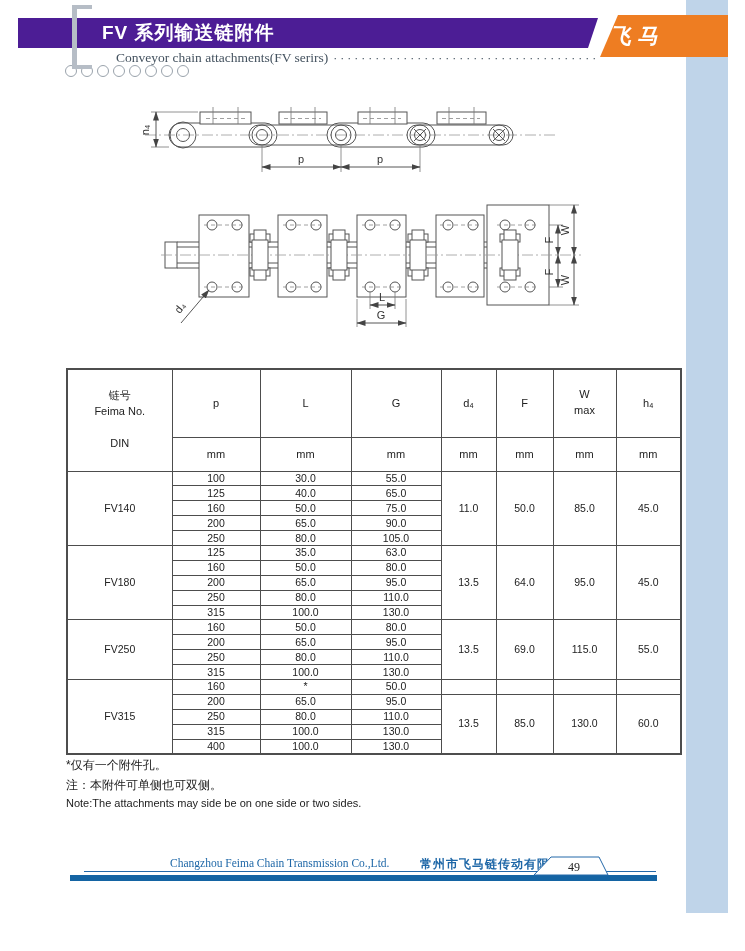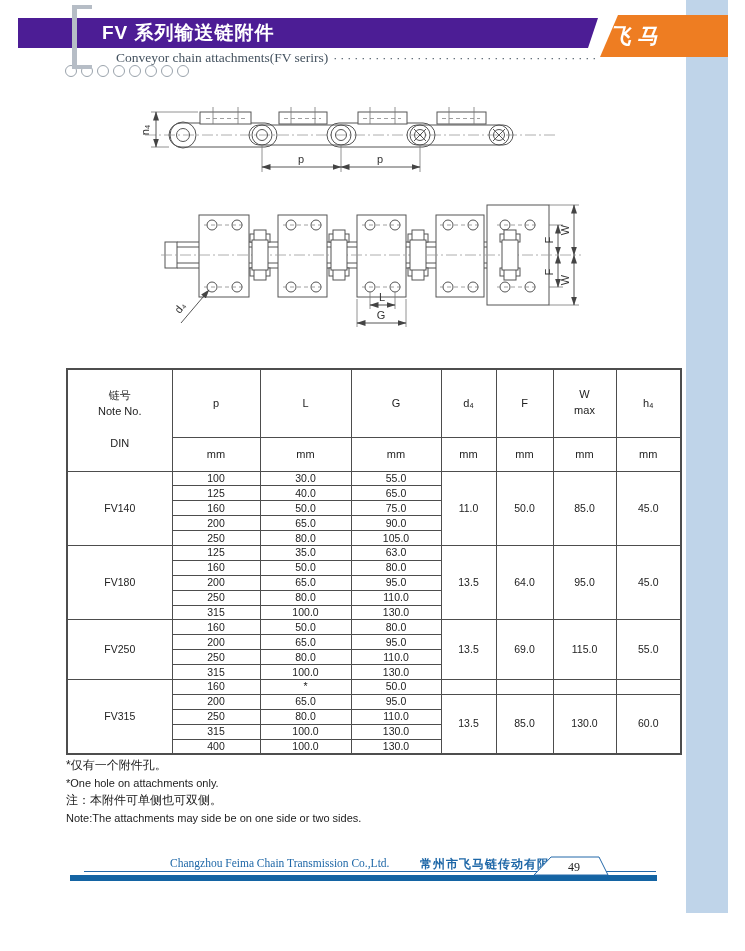--- a/index.html
+++ b/index.html
@@ -308,21 +308,21 @@
         <col style="width:91px">
         <col style="width:90px">
       <col style="width:55px">
         <col style="width:57px">
         <col style="width:63px">
         <col style="width:65px">
     </colgroup>
     <thead>
       <tr class="hdr-main">
         <th rowspan="2" class="chain-h">链号
-Note No.
+Feima No.
 
 DIN</th>
         <th>p</th>
         <th>L</th>
         <th>G</th>
         <th>d₄</th>
         <th>F</th>
         <th class="wmax-h">W
 max</th>
         <th>h₄</th>
@@ -455,21 +455,20 @@
         <tr>
           <td>400</td>
           <td>100.0</td>
           <td>130.0</td>
         </tr>
       </tbody>
   </table>
 
   <div class="notes">
     <p class="note-cn">*仅有一个附件孔。</p>
-    <p class="note-en">*One hole on attachments only.</p>
     <p class="note-cn">注：本附件可单侧也可双侧。</p>
     <p class="note-en">Note:The attachments may side be on one side or two sides.</p>
   </div>
 
   <div class="thin-rule"></div>
   <div class="thick-rule"></div>
   <span class="footer-en">Changzhou Feima Chain Transmission Co.,Ltd.</span>
   <span class="footer-cn">常州市飞马链传动有限公司</span>
   <div class="page-badge">
     <svg width="84" height="20" viewBox="0 0 84 20">

